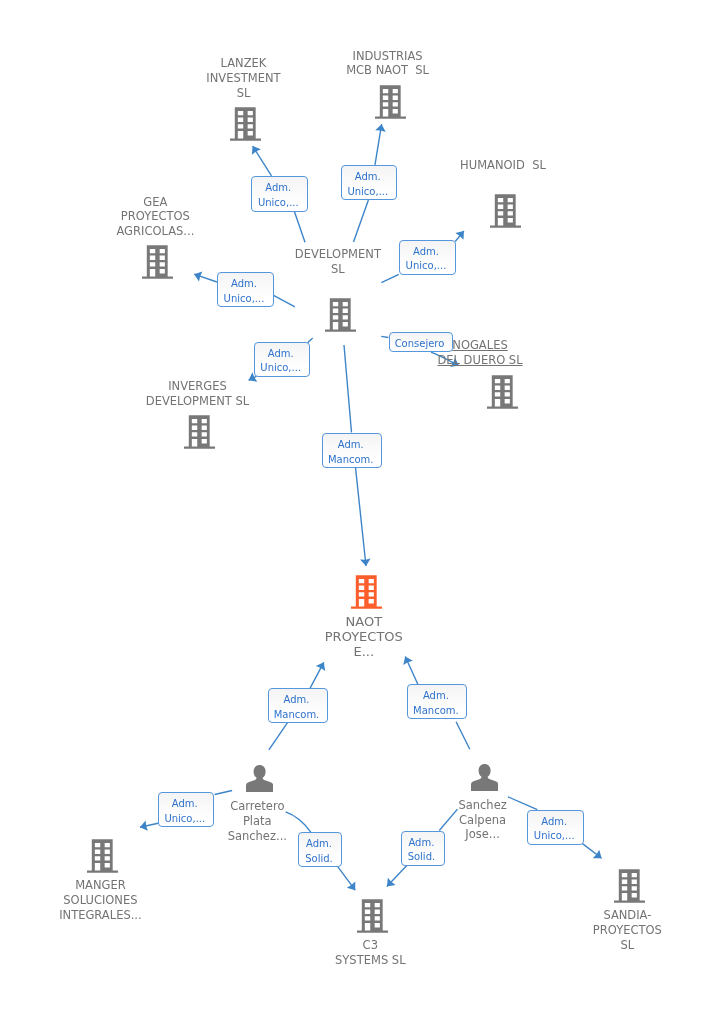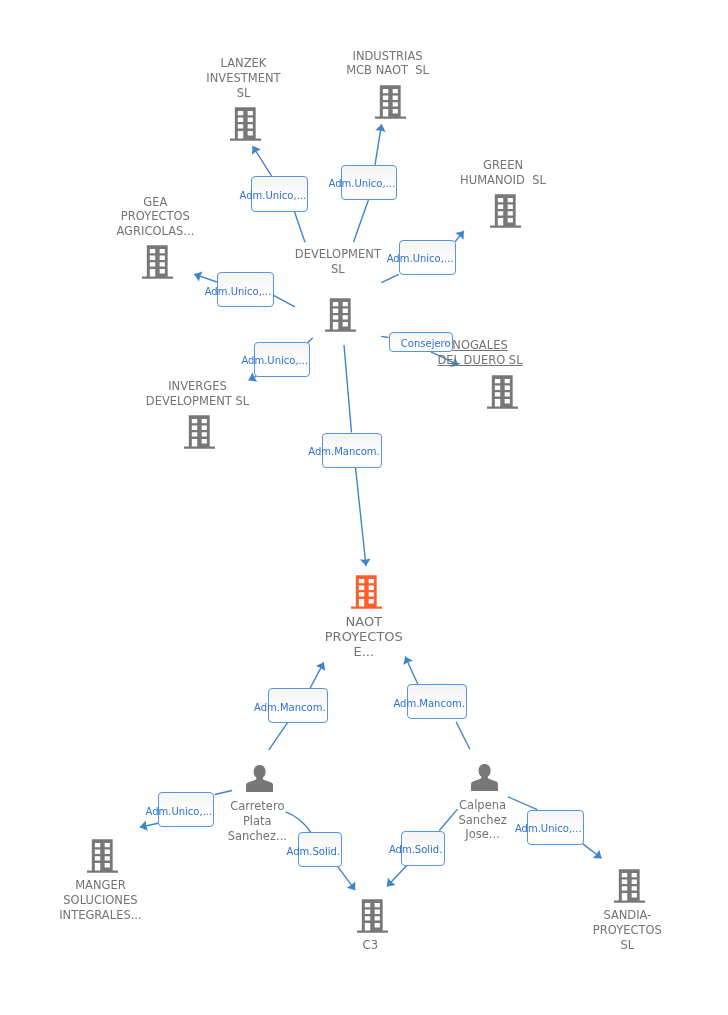--- a/index.html
+++ b/index.html
@@ -5,22 +5,22 @@
   html,body{margin:0;padding:0;background:#ffffff;}
   body{width:728px;height:1015px;overflow:hidden;font-family:"DejaVu Sans",sans-serif;-webkit-font-smoothing:antialiased;}
   #stage{position:relative;width:664px;height:1015px;background:#fff;}
   #edges{position:absolute;left:0;top:0;width:728px;height:1015px;pointer-events:none;}
   .node{position:absolute;}
   .node-icon{position:absolute;}
   .node-label{position:absolute;font-size:11.5px;line-height:14.8px;color:#737373;text-align:center;white-space:pre;}
   .node-label.focus{font-size:13px;line-height:15px;}
   .elabel{position:absolute;box-sizing:border-box;border:1.9px solid #5596dc;border-radius:4px;
     background:linear-gradient(180deg,#f4f4f4 0%,#ffffff 78%,#ffffff 100%);
-    color:#2e72cc;font-size:10px;text-align:center;display:flex;flex-direction:row;
-    justify-content:flex-end;align-items:center;}
+    color:#2e72cc;font-size:10px;text-align:center;display:flex;flex-direction:column;
+    justify-content:center;align-items:center;}
   .elabel span{display:block;line-height:14.8px;white-space:nowrap;position:relative;left:-1.2px;top:2.4px;}
   #watermark{position:absolute;left:649px;top:993px;margin-top:28px;}
 </style>
 </head>
 <body>
 
 <div id="stage">
   <svg id="edges" viewBox="0 0 728 1015">
       <defs>
         <marker id="arw" markerUnits="userSpaceOnUse" viewBox="-8 -6 9 12" refX="0" refY="0" markerWidth="9" markerHeight="12" orient="auto">
@@ -78,21 +78,21 @@
           </svg>
         </div>
         <div class="node-label" style="left: 35.4px; width: 240px; top: 194.5px;"><div>GEA</div><div>PROYECTOS</div><div>AGRICOLAS...</div></div>
       </div>
       <div class="node" style="left: 0px; top: 0px;">
         <div class="node-icon" style="left: 489.8px; top: 194.4px;">
           <svg width="31" height="34" viewBox="0 0 30.9 33.3" aria-hidden="true" style="display:block">
             <path fill="#787878" fill-rule="evenodd" d="M4.8 0 H25.6 V31.1 H30.9 V33.3 H0 V31.1 H4.8 Z M7.8 3.7 H13.2 V8.0 H7.8 Z M17.6 3.7 H22.8 V8.0 H17.6 Z M7.8 10.1 H13.2 V14.7 H7.8 Z M17.6 10.1 H22.8 V14.7 H17.6 Z M7.8 17.0 H13.2 V21.1 H7.8 Z M17.6 17.0 H22.8 V21.1 H17.6 Z M7.8 23.6 H13.2 V31.1 H7.8 Z M17.6 23.6 H22.8 V28.2 H17.6 Z"></path>
           </svg>
         </div>
-        <div class="node-label" style="left: 383px; width: 240px; top: 158.4px;"><div>GREEN</div><div>HUMANOID  SL</div></div>
+        <div class="node-label" style="left: 383px; width: 240px; top: 158.4px;"><div>HUMANOID  SL</div></div>
       </div>
       <div class="node" style="left: 0px; top: 0px;">
         <div class="node-icon" style="left: 324.9px; top: 298px;">
           <svg width="31" height="34" viewBox="0 0 30.9 33.3" aria-hidden="true" style="display:block">
             <path fill="#787878" fill-rule="evenodd" d="M4.8 0 H25.6 V31.1 H30.9 V33.3 H0 V31.1 H4.8 Z M7.8 3.7 H13.2 V8.0 H7.8 Z M17.6 3.7 H22.8 V8.0 H17.6 Z M7.8 10.1 H13.2 V14.7 H7.8 Z M17.6 10.1 H22.8 V14.7 H17.6 Z M7.8 17.0 H13.2 V21.1 H7.8 Z M17.6 17.0 H22.8 V21.1 H17.6 Z M7.8 23.6 H13.2 V31.1 H7.8 Z M17.6 23.6 H22.8 V28.2 H17.6 Z"></path>
           </svg>
         </div>
         <div class="node-label" style="left: 217.9px; width: 240px; top: 247.2px;"><div>DEVELOPMENT</div><div>SL</div></div>
       </div>
       <div class="node" style="left: 0px; top: 0px;">
@@ -126,37 +126,37 @@
           </svg>
         </div>
         <div class="node-label" style="left: 137.3px; width: 240px; top: 799.1px;"><div>Carretero</div><div>Plata</div><div>Sanchez...</div></div>
       </div>
       <div class="node" style="left: 0px; top: 0px;">
         <div class="node-icon" style="left: 470.9px; top: 763.8px;">
           <svg width="27.2" height="27.1" viewBox="0 0 27.2 27.1" style="display:block">
             <path fill="#787878" d="M13.6 0 C10.2 0 7.6 2.5 7.6 6.4 C7.6 9.4 8.8 11.7 10.5 12.7 C10.5 13.8 10.1 14.5 9.0 14.9 C6.3 15.8 2.6 16.8 1.1 18.0 C-0.2 19.1 0.0 21.1 0.0 23.1 L0.0 27.1 L27.2 27.1 L27.2 23.1 C27.2 21.1 27.4 19.1 26.1 18.0 C24.6 16.8 20.9 15.8 18.2 14.9 C17.1 14.5 16.7 13.8 16.7 12.7 C18.4 11.7 19.6 9.4 19.6 6.4 C19.6 2.5 17.0 0 13.6 0 Z"></path>
           </svg>
         </div>
-        <div class="node-label" style="left: 362.6px; width: 240px; top: 797.8px;"><div>Calpena</div><div>Sanchez</div><div>Jose...</div></div>
+        <div class="node-label" style="left: 362.6px; width: 240px; top: 797.8px;"><div>Sanchez</div><div>Calpena</div><div>Jose...</div></div>
       </div>
       <div class="node" style="left: 0px; top: 0px;">
         <div class="node-icon" style="left: 86.8px; top: 838.7px;">
           <svg width="31" height="34" viewBox="0 0 30.9 33.3" aria-hidden="true" style="display:block">
             <path fill="#787878" fill-rule="evenodd" d="M4.8 0 H25.6 V31.1 H30.9 V33.3 H0 V31.1 H4.8 Z M7.8 3.7 H13.2 V8.0 H7.8 Z M17.6 3.7 H22.8 V8.0 H17.6 Z M7.8 10.1 H13.2 V14.7 H7.8 Z M17.6 10.1 H22.8 V14.7 H17.6 Z M7.8 17.0 H13.2 V21.1 H7.8 Z M17.6 17.0 H22.8 V21.1 H17.6 Z M7.8 23.6 H13.2 V31.1 H7.8 Z M17.6 23.6 H22.8 V28.2 H17.6 Z"></path>
           </svg>
         </div>
         <div class="node-label" style="left: -19.6px; width: 240px; top: 878px;"><div>MANGER</div><div>SOLUCIONES</div><div>INTEGRALES...</div></div>
       </div>
       <div class="node" style="left: 0px; top: 0px;">
         <div class="node-icon" style="left: 356.9px; top: 899.1px;">
           <svg width="31" height="34" viewBox="0 0 30.9 33.3" aria-hidden="true" style="display:block">
             <path fill="#787878" fill-rule="evenodd" d="M4.8 0 H25.6 V31.1 H30.9 V33.3 H0 V31.1 H4.8 Z M7.8 3.7 H13.2 V8.0 H7.8 Z M17.6 3.7 H22.8 V8.0 H17.6 Z M7.8 10.1 H13.2 V14.7 H7.8 Z M17.6 10.1 H22.8 V14.7 H17.6 Z M7.8 17.0 H13.2 V21.1 H7.8 Z M17.6 17.0 H22.8 V21.1 H17.6 Z M7.8 23.6 H13.2 V31.1 H7.8 Z M17.6 23.6 H22.8 V28.2 H17.6 Z"></path>
           </svg>
         </div>
-        <div class="node-label" style="left: 250.3px; width: 240px; top: 938.4px;"><div>C3</div></div>
+        <div class="node-label" style="left: 250.3px; width: 240px; top: 938.4px;"><div>C3</div><div>SYSTEMS SL</div></div>
       </div>
       <div class="node" style="left: 0px; top: 0px;">
         <div class="node-icon" style="left: 614.4px; top: 869px;">
           <svg width="31" height="34" viewBox="0 0 30.9 33.3" aria-hidden="true" style="display:block">
             <path fill="#787878" fill-rule="evenodd" d="M4.8 0 H25.6 V31.1 H30.9 V33.3 H0 V31.1 H4.8 Z M7.8 3.7 H13.2 V8.0 H7.8 Z M17.6 3.7 H22.8 V8.0 H17.6 Z M7.8 10.1 H13.2 V14.7 H7.8 Z M17.6 10.1 H22.8 V14.7 H17.6 Z M7.8 17.0 H13.2 V21.1 H7.8 Z M17.6 17.0 H22.8 V21.1 H17.6 Z M7.8 23.6 H13.2 V31.1 H7.8 Z M17.6 23.6 H22.8 V28.2 H17.6 Z"></path>
           </svg>
         </div>
         <div class="node-label" style="left: 507.4px; width: 240px; top: 908px;"><div>SANDIA-</div><div>PROYECTOS</div><div>SL</div></div>
       </div>
     </div>

